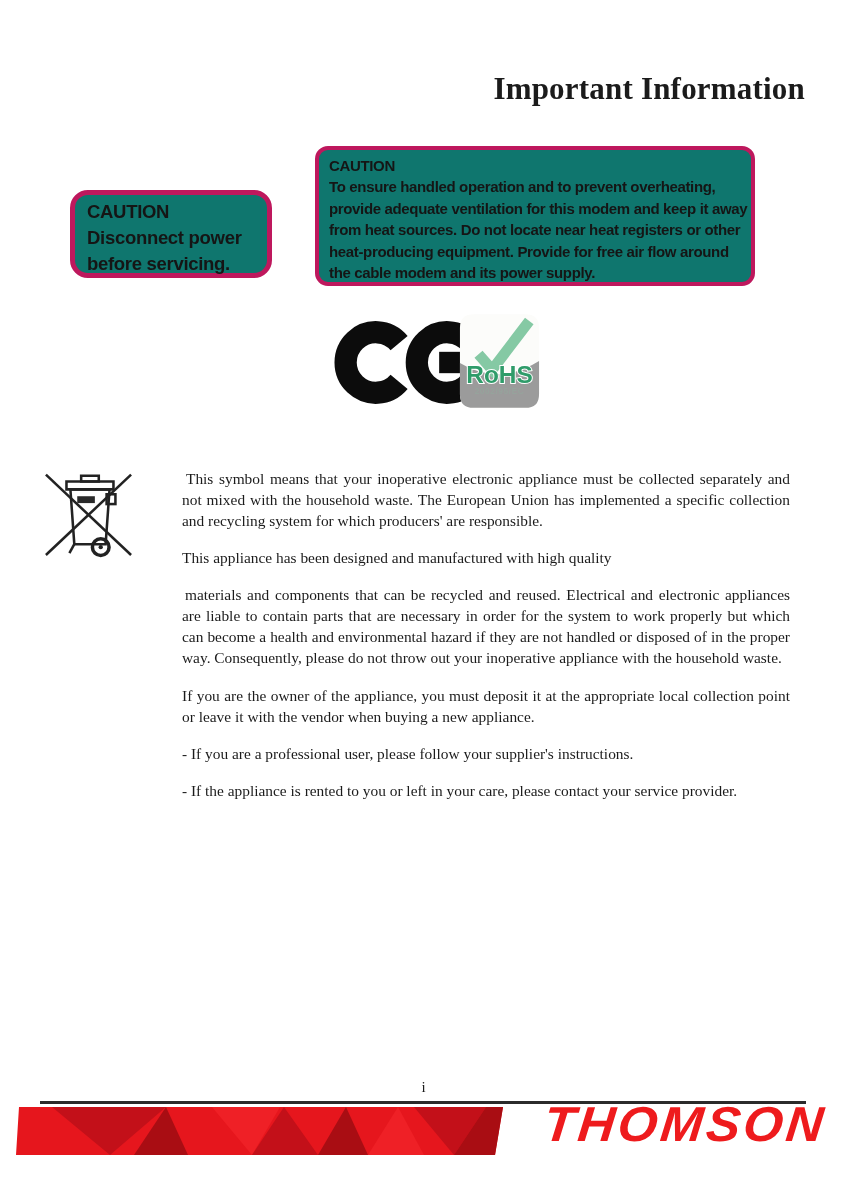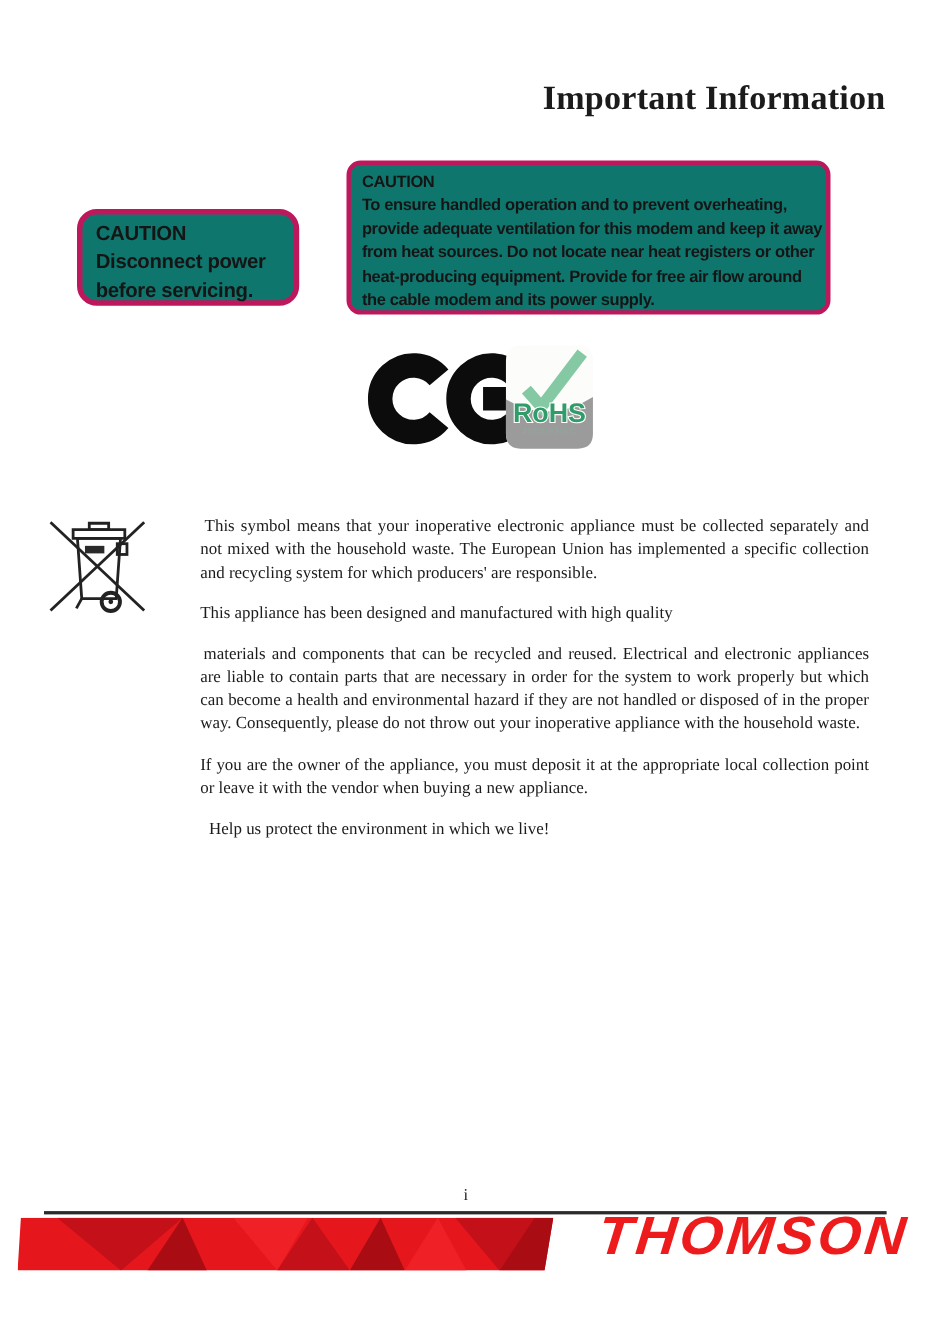--- a/index.html
+++ b/index.html
@@ -106,21 +106,24 @@
       <path d="M4,22 L91,104"></path>
       <path d="M91,22 L4,104"></path>
     </g>
   </svg>
 
   <div class="body-text">
     <p class="p1">This symbol means that your inoperative electronic appliance must be collected separately and not mixed with the household waste. The European Union has implemented a specific collection and recycling system for which producers' are responsible.</p>
     <p class="p2-line">This appliance has been designed and manufactured with high quality</p>
     <p class="p2-rest">materials and components that can be recycled and reused. Electrical and electronic appliances are liable to contain parts that are necessary in order for the system to work properly but which can become a health and environmental hazard if they are not handled or disposed of in the proper way. Consequently, please do not throw out your inoperative appliance with the household waste.</p>
     <p class="p3">If you are the owner of the appliance, you must deposit it at the appropriate local collection point or leave it with the vendor when buying a new appliance.</p>
-    <p class="p4">Help us protect the environment in which we live!</p>
+    <div class="bullets">
+      <p class="bullet">- If you are a professional user, please follow your supplier's instructions.</p>
+      <p class="bullet">- If the appliance is rented to you or left in your care, please contact your service provider.</p>
+    </div>
   </div>
 
   <div class="page-number">i</div>
   <div class="footer-rule"></div>
 
   <svg class="banner" width="487" height="48" viewBox="0 0 487 48">
     <polygon class="f-base" points="3,0 487,0 479,48 0,48"></polygon>
     <polygon class="f-d1" points="36,0 94,48 150,0"></polygon>
     <polygon class="f-d2" points="118,48 150,0 172,48"></polygon>
     <polygon class="f-hi" points="196,0 236,48 264,0"></polygon>

